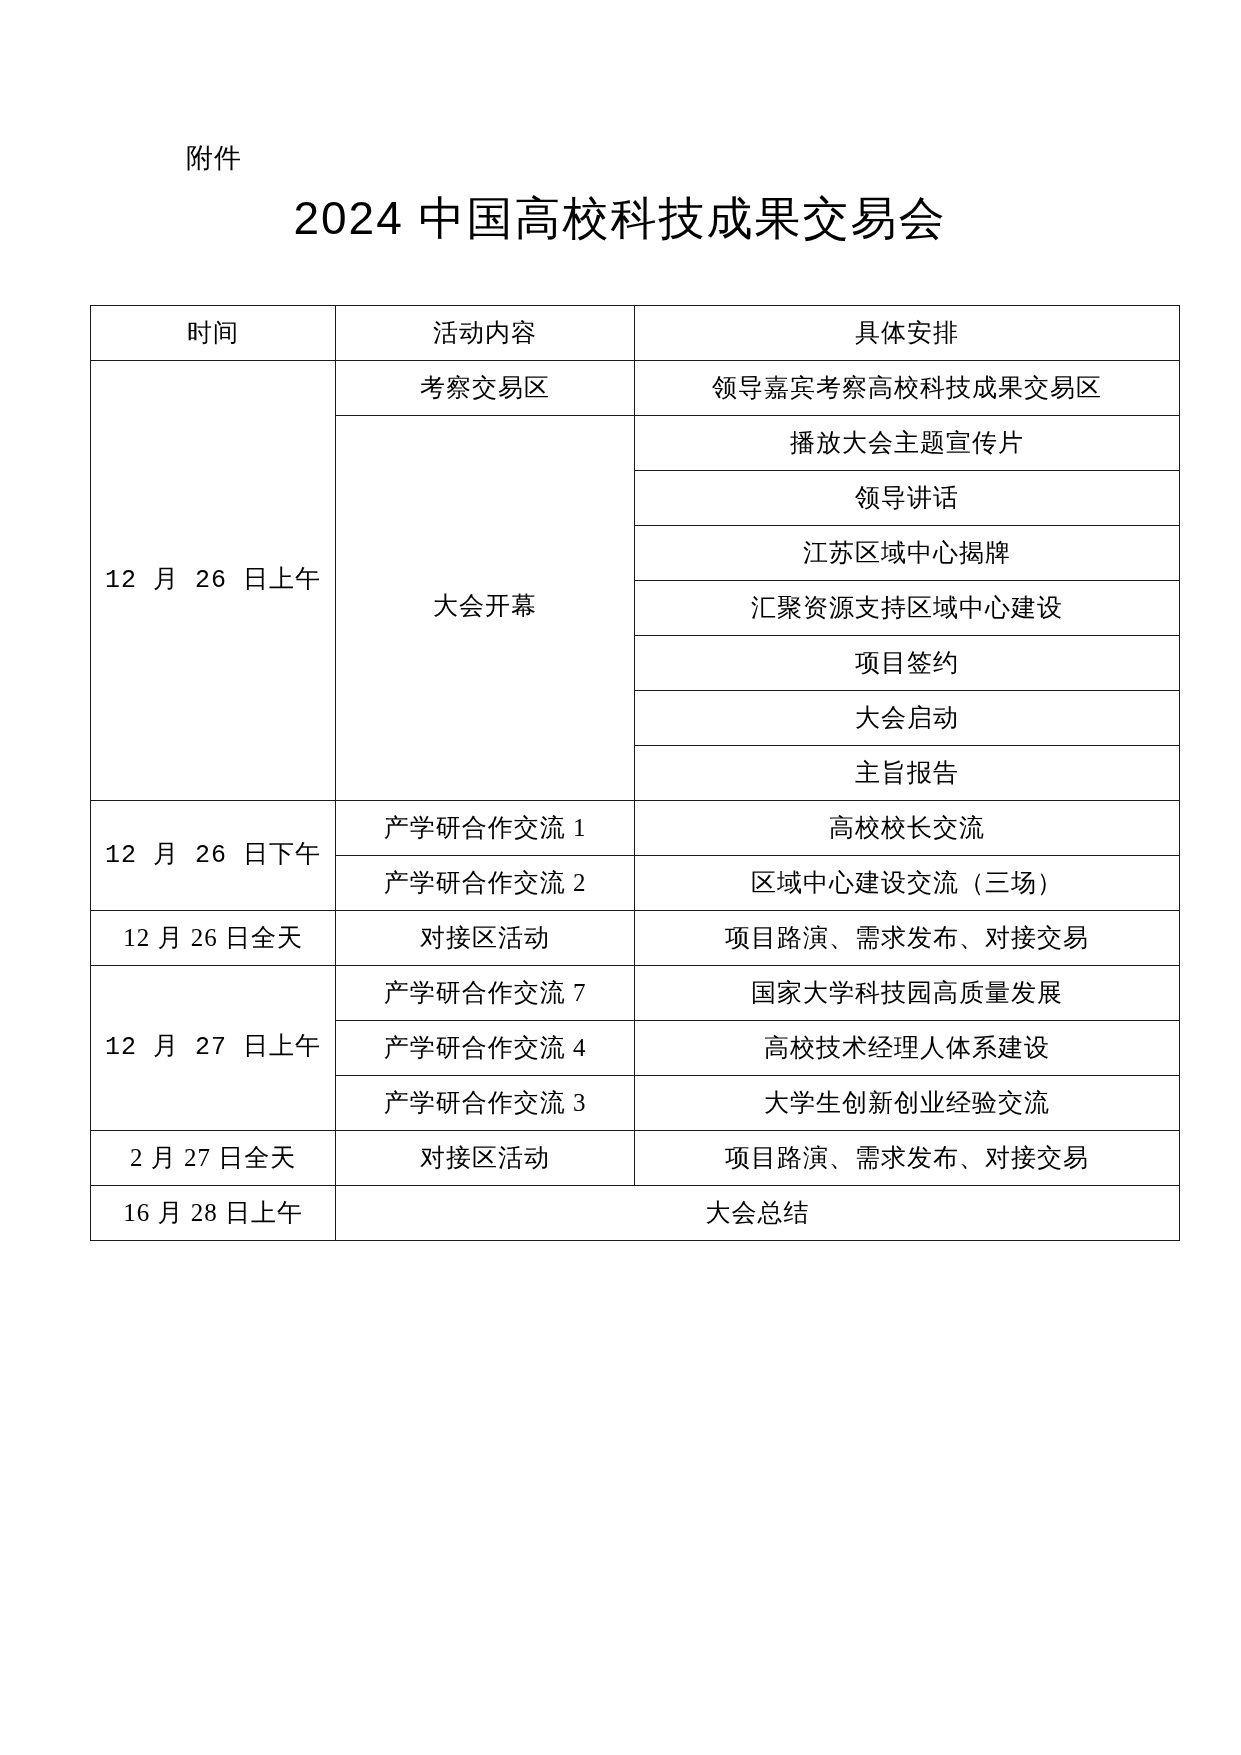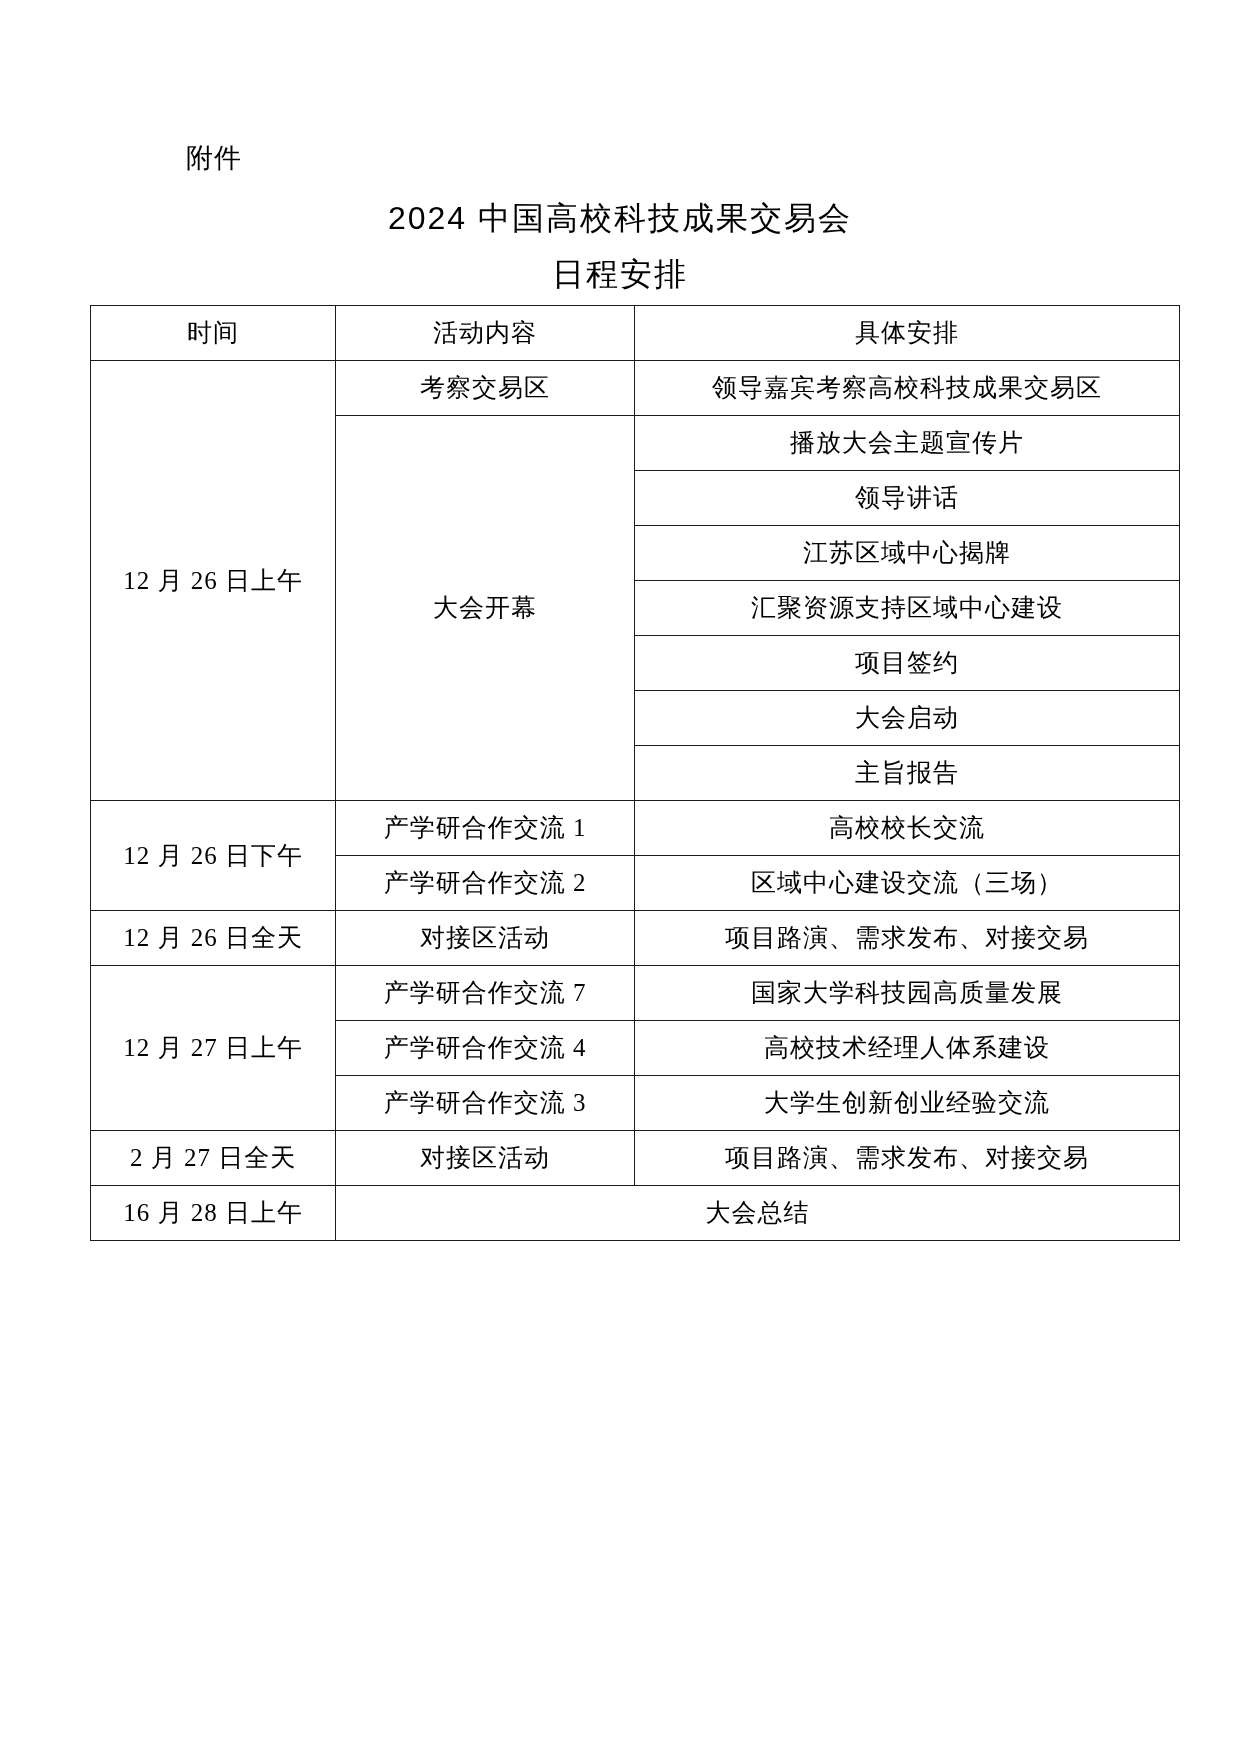--- a/index.html
+++ b/index.html
@@ -28,21 +28,21 @@
     top: 140px;
     font-size: 27px;
     letter-spacing: 1px;
   }
   .doc-title {
     position: absolute;
     left: 90px;
     top: 190px;
     width: 1060px;
     text-align: center;
-    font-size: 32px;
+    font-size: 46px;
     line-height: 56px;
     letter-spacing: 2px;
     font-family: "Liberation Sans", "DejaVu Sans", sans-serif;
     font-weight: normal;
   }
   .doc-title .line2 {
     display: block;
   }
   table.schedule {
     position: absolute;
@@ -63,32 +63,32 @@
   }
   td.col-time { width: 236px; }
   td.col-activity { width: 290px; }
   td.col-detail { width: 536px; }
   .hdr td {
     padding: 14px 4px;
     margin-left: 28px;
   }
   .tall-cell {
     font-size: 25px;
+    font-family: Liberation Mono, monospace;
   }
 </style>
 </head>
 <body>
 
 <div class="page">
 
   <div class="attachment-label">附件</div>
 
   <div class="doc-title">
     <span>2024 中国高校科技成果交易会</span>
-    <span class="line2">日程安排</span>
   </div>
 
   <table class="schedule">
     <tbody>
       <tr class="hdr">
         <td class="col-time">时间</td>
         <td class="col-activity">活动内容</td>
         <td class="col-detail">具体安排</td>
       </tr>
 

